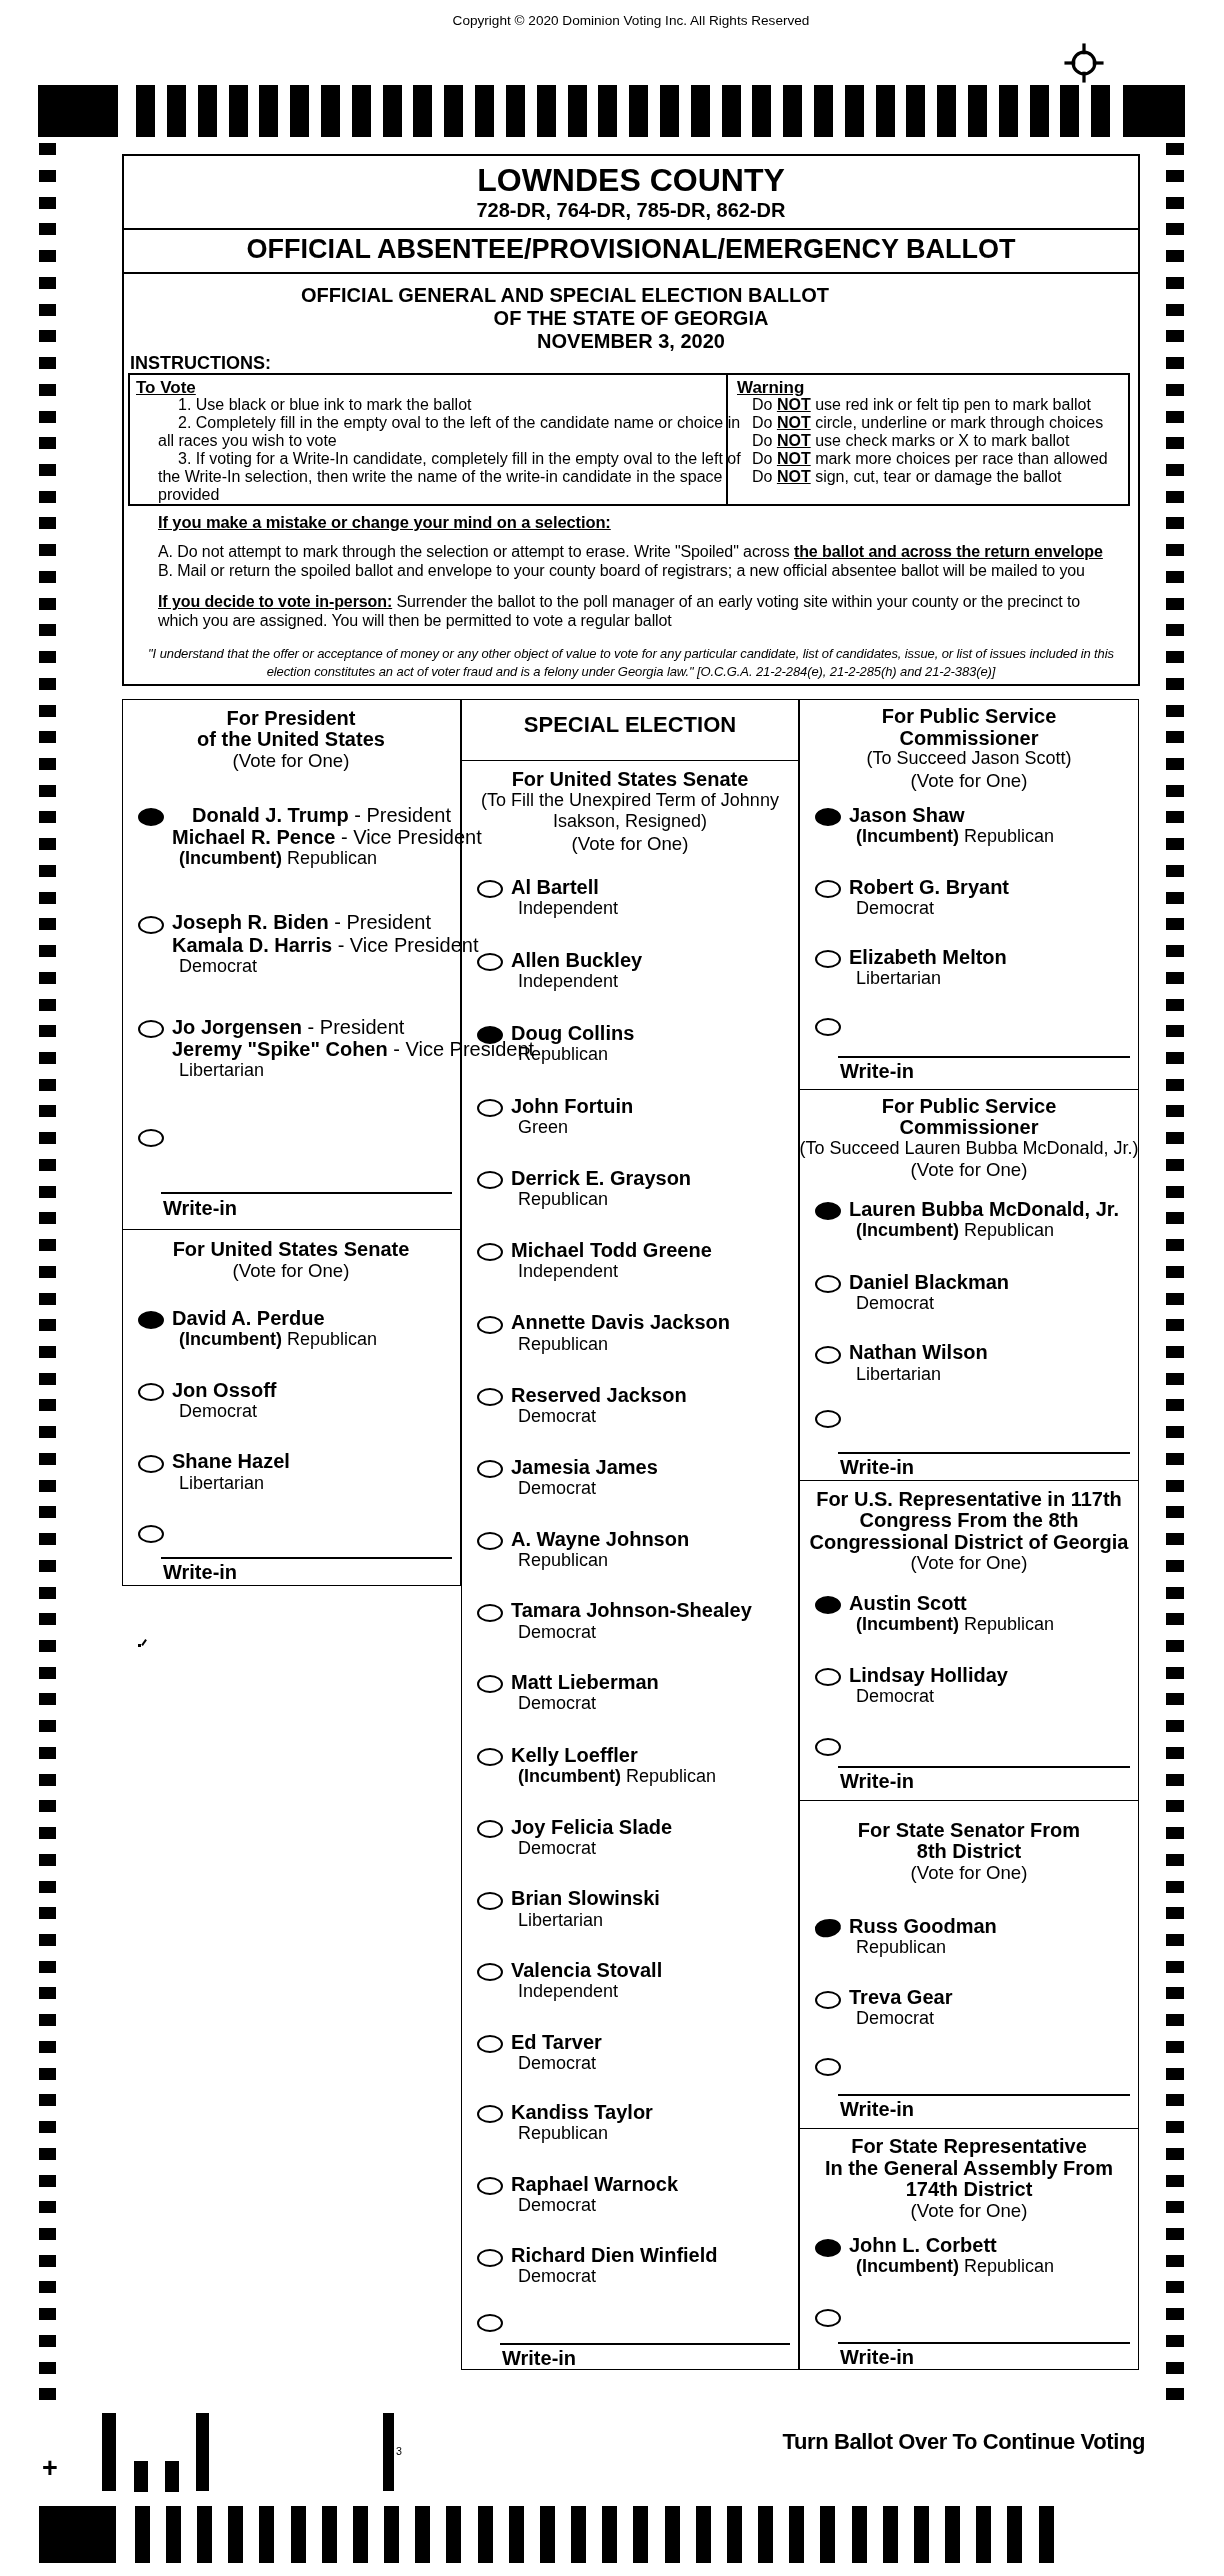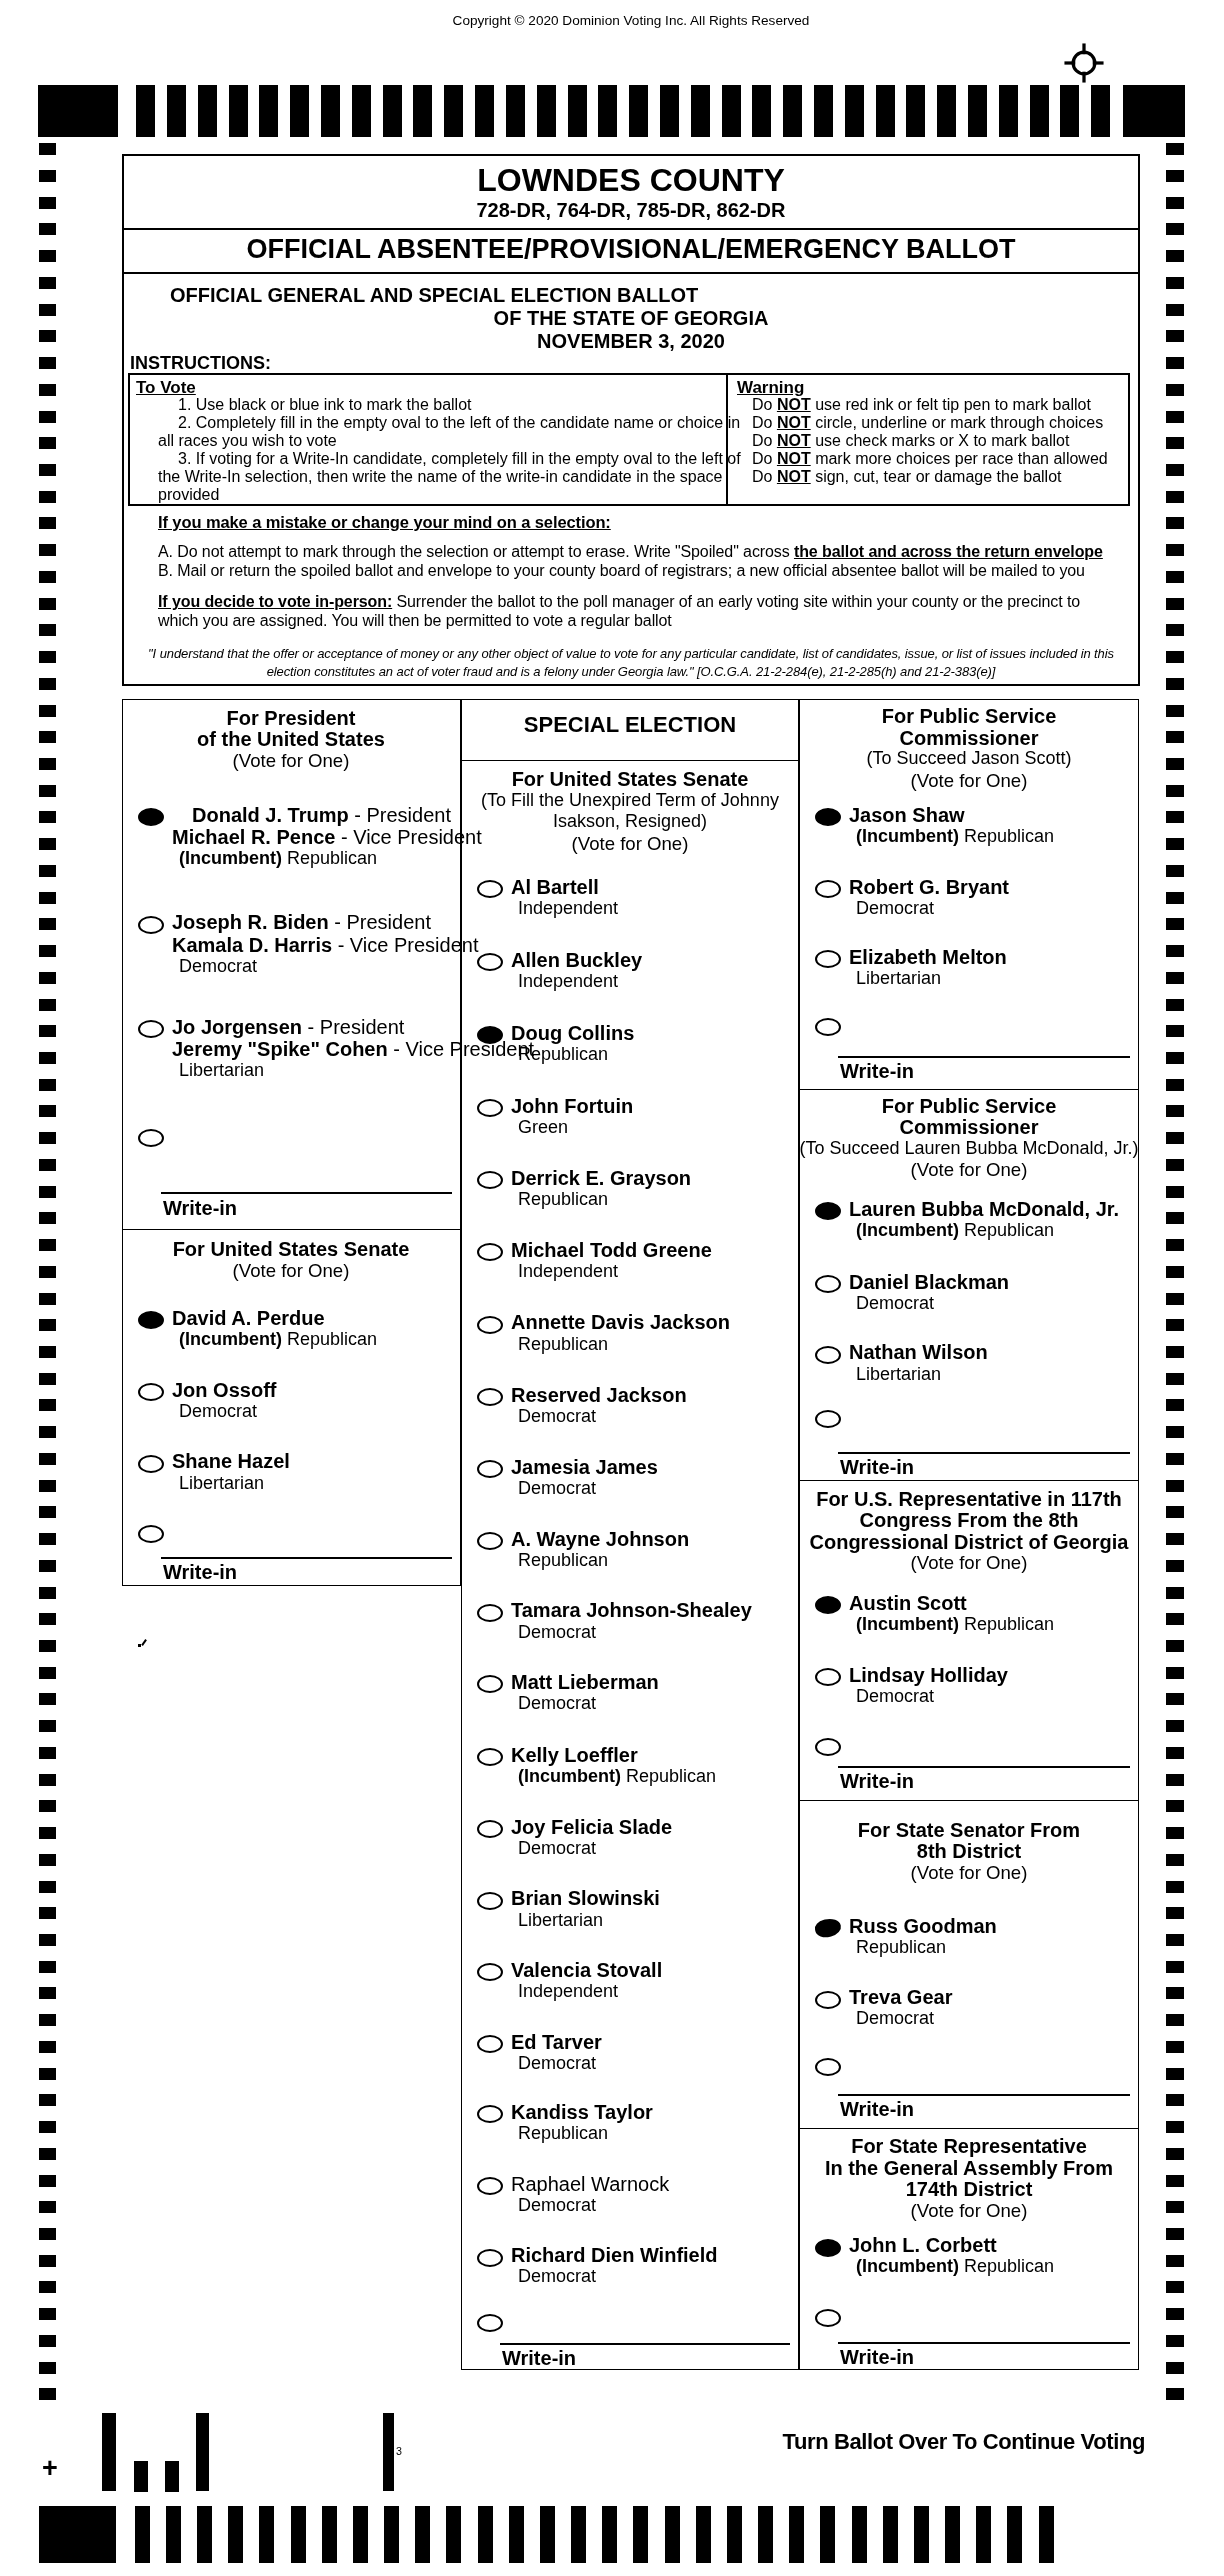--- a/index.html
+++ b/index.html
@@ -6,21 +6,21 @@
   #page{position:relative;width:1225px;height:2576px;background:#fff;color:#000;
         font-family:"Liberation Sans",sans-serif;overflow:hidden;}
   .abs{position:absolute;}
   .oval{position:absolute;width:26px;height:18px;border:2.1px solid #000;border-radius:50%;background:#fff;box-sizing:border-box;}
   .oval.filled{background:#000;}
   .oval.scrib{transform:rotate(-14deg);border-radius:46% 58% 50% 54%;}
   #copyright{left:122px;top:13px;width:1018px;text-align:center;font-size:13.6px;}
   #county{left:122px;top:162px;width:1018px;text-align:center;font-size:32px;font-weight:bold;}
   #precincts{left:122px;top:199px;width:1018px;text-align:center;font-size:20px;font-weight:bold;}
   #ballot-type{left:122px;top:234px;width:1018px;text-align:center;font-size:27px;font-weight:bold;}
-  #etitle1{left:122px;top:284px;width:886px;font-size:20px;font-weight:bold;padding-left:48px;}
+  #etitle1{left:122px;top:284px;width:886px;text-align:center;font-size:20px;font-weight:bold;}
   #etitle2{left:122px;top:307px;width:1018px;text-align:center;font-size:20px;font-weight:bold;}
   #edate{left:122px;top:330px;width:1018px;text-align:center;font-size:20px;font-weight:bold;}
   #instr-label{left:130px;top:353px;font-size:18px;font-weight:bold;}
   #tovote-title{left:136px;top:378px;font-size:17px;font-weight:bold;text-decoration:underline;}
   #warning-title{left:737px;top:378px;font-size:17px;font-weight:bold;text-decoration:underline;}
   #banner{left:461px;top:712px;width:338px;text-align:center;font-size:22px;font-weight:bold;}
   #turnover{right:80px;top:2429px;font-size:22px;font-weight:bold;white-space:nowrap;letter-spacing:-0.4px;}
   #plus-mark{left:42px;top:2453px;font-size:27px;font-weight:bold;}
   #seq-glyph{left:396px;top:2445px;font-size:10.7px;}
   #reg-target{left:1063px;top:42px;}
@@ -410,21 +410,21 @@
     <div class="abs oval" style="left: 477px; top: 1963px;"></div>
     <div class="abs" style="left: 511px; top: 1959px; font-size: 20px; white-space: nowrap;"><span style="font-weight: bold;">Valencia Stovall</span><span></span></div>
     <div class="abs" style="left: 518px; top: 1981px; font-size: 18px; white-space: nowrap;"><span style="font-weight: bold;"></span><span>Independent</span></div>
     <div class="abs oval" style="left: 477px; top: 2035px;"></div>
     <div class="abs" style="left: 511px; top: 2031px; font-size: 20px; white-space: nowrap;"><span style="font-weight: bold;">Ed Tarver</span><span></span></div>
     <div class="abs" style="left: 518px; top: 2053px; font-size: 18px; white-space: nowrap;"><span style="font-weight: bold;"></span><span>Democrat</span></div>
     <div class="abs oval" style="left: 477px; top: 2105px;"></div>
     <div class="abs" style="left: 511px; top: 2101px; font-size: 20px; white-space: nowrap;"><span style="font-weight: bold;">Kandiss Taylor</span><span></span></div>
     <div class="abs" style="left: 518px; top: 2123px; font-size: 18px; white-space: nowrap;"><span style="font-weight: bold;"></span><span>Republican</span></div>
     <div class="abs oval" style="left: 477px; top: 2177px;"></div>
-    <div class="abs" style="left: 511px; top: 2173px; font-size: 20px; white-space: nowrap;"><span style="font-weight: normal;">Raphael Warnock</span><span></span></div>
+    <div class="abs" style="left: 511px; top: 2173px; font-size: 20px; white-space: nowrap;"><span style="font-weight: bold;">Raphael Warnock</span><span></span></div>
     <div class="abs" style="left: 518px; top: 2195px; font-size: 18px; white-space: nowrap;"><span style="font-weight: bold;"></span><span>Democrat</span></div>
     <div class="abs oval" style="left: 477px; top: 2249px;"></div>
     <div class="abs" style="left: 511px; top: 2244px; font-size: 20px; white-space: nowrap;"><span style="font-weight: bold;">Richard Dien Winfield</span><span></span></div>
     <div class="abs" style="left: 518px; top: 2266px; font-size: 18px; white-space: nowrap;"><span style="font-weight: bold;"></span><span>Democrat</span></div>
     <div class="abs oval" style="left: 477px; top: 2314px;"></div>
     <div class="abs" style="left: 500px; top: 2343px; width: 290px; height: 2.1px; background: rgb(0, 0, 0);"></div>
     <div class="abs" style="left: 502px; top: 2347px; font-size: 20px; font-weight: bold; white-space: nowrap;">Write-in</div>
     <div class="abs" style="left: 799px; top: 699px; width: 340px; height: 1671px; border: 1.4px solid rgb(0, 0, 0); box-sizing: border-box;"></div>
     <div class="abs" style="left: 969px; top: 705px; font-size: 20px; font-weight: bold; white-space: nowrap; transform: translateX(-50%);">For Public Service</div>
     <div class="abs" style="left: 969px; top: 727px; font-size: 20px; font-weight: bold; white-space: nowrap; transform: translateX(-50%);">Commissioner</div>

